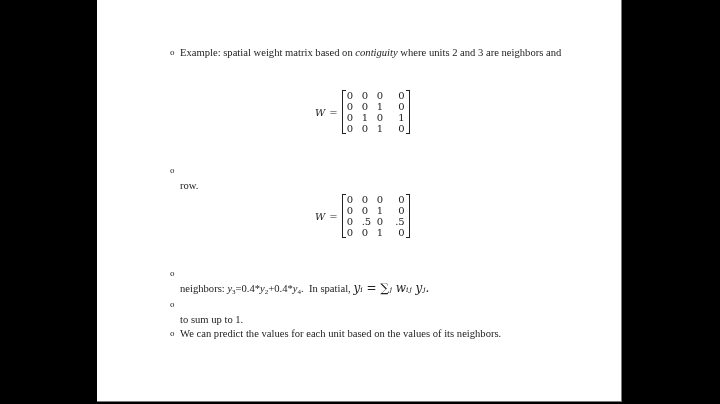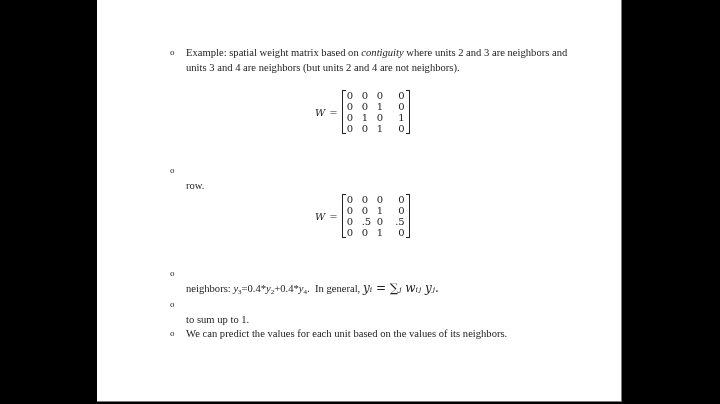--- a/index.html
+++ b/index.html
@@ -32,21 +32,21 @@
       left: 73px;
       width: 410px;
     }
     .bullet .mark {
       position: absolute;
       left: 0;
       top: 0;
       font-size: 9px;
     }
     .bullet .text {
-      margin-left: 16px;
+      margin-left: 10px;
       display: block;
     }
     .matrix {
       position: absolute;
       display: flex;
       align-items: center;
       font-family: "DejaVu Serif", "Liberation Serif", serif;
       font-size: 10px;
       color: #222;
     }
@@ -92,21 +92,20 @@
   </style>
 </head>
 <body>
 
 <div class="page doc">
 
   <div class="bullet" style="top:45px;">
     <span class="mark">o</span>
     <span class="text">
       <span>Example: spatial weight matrix based on </span><i>contiguity</i><span> where units 2 and 3 are neighbors and</span><br>
-      <span>units 3 and 4 are neighbors (but units 2 and 4 are not neighbors).</span>
     </span>
   </div>
 
   <div class="matrix" style="left:218px; top:90px;">
     <span class="lhs">W</span>
     <span class="eq">=</span>
     <div class="mat">
       <span class="cell">0</span>
       <span class="cell">0</span>
       <span class="cell">0</span>
@@ -154,21 +153,21 @@
       <span class="cell">0</span>
       <span class="cell">1</span>
       <span class="cell">0</span>
     </div>
   </div>
 
   <div class="bullet" style="top:266px;">
     <span class="mark">o</span>
     <span class="text">
       <br>
-      <span>neighbors: </span><span><i>y</i><sub>3</sub><span>=0.4*</span><i>y</i><sub>2</sub><span>+0.4*</span><i>y</i><sub>4</sub><span>.</span></span><span style="white-space:pre;">  In general, </span><i style="font-family:'DejaVu Serif', serif; font-size:12px;">yᵢ = ∑ⱼ wᵢⱼ yⱼ.</i>
+      <span>neighbors: </span><span><i>y</i><sub>3</sub><span>=0.4*</span><i>y</i><sub>2</sub><span>+0.4*</span><i>y</i><sub>4</sub><span>.</span></span><span style="white-space:pre;">  In spatial, </span><i style="font-family:'DejaVu Serif', serif; font-size:12px;">yᵢ = ∑ⱼ wᵢⱼ yⱼ.</i>
     </span>
   </div>
 
   <div class="bullet" style="top:297px;">
     <span class="mark">o</span>
     <span class="text">
       <br>
       <span>to sum up to 1.</span>
     </span>
   </div>

